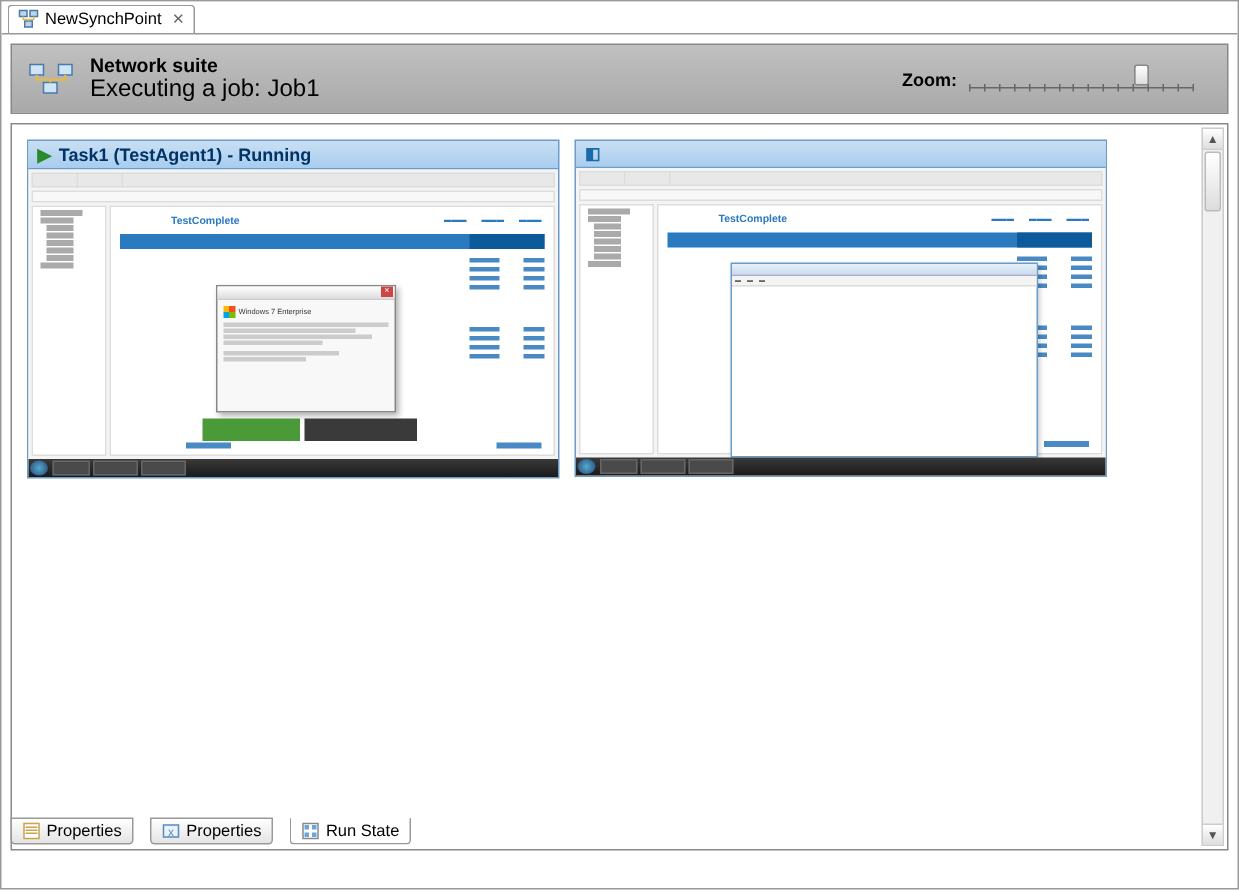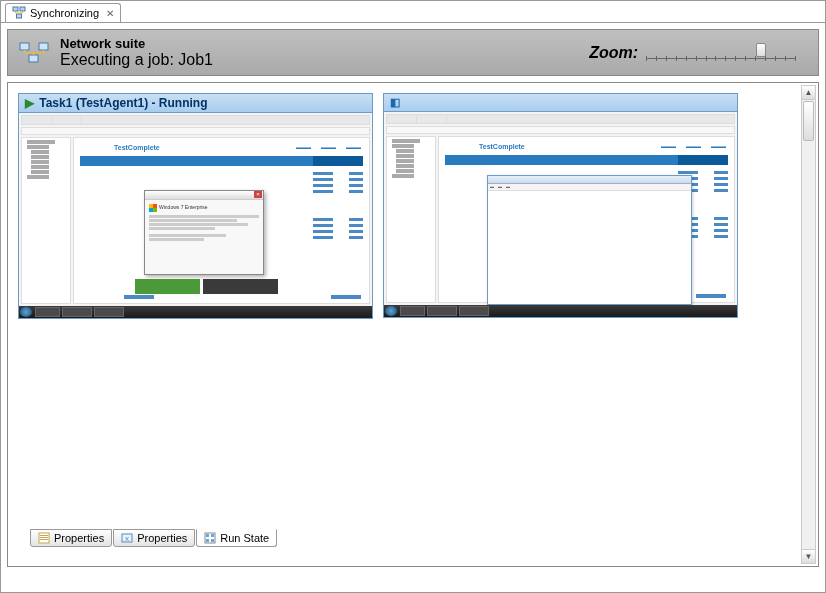--- a/index.html
+++ b/index.html
@@ -9,21 +9,21 @@
 .top-tab { display: flex; align-items: center; gap: 4px; padding: 2px 6px; border: 1px solid #999; border-bottom: none; background: #fff; font-size: 11px; border-radius: 3px 3px 0 0; }
 .top-tab .close-x { color: #666; font-size: 10px; margin-left: 3px; cursor: pointer; }
 
 .main-area { position: relative; height: 540px; padding: 6px; }
 .header-panel { border: 1px solid #888; background: linear-gradient(#c0c0c0, #a9a9a9); padding: 6px 10px; display: flex; align-items: center; gap: 10px; }
 .header-panel .icon-box { width: 32px; height: 24px; display: flex; align-items: center; justify-content: center; }
 .header-text { flex: 0 0 auto; }
 .header-text .title { font-weight: bold; font-size: 13px; }
 .header-text .subtitle { font-size: 16px; }
 .zoom-area { margin-left: auto; display: flex; align-items: center; gap: 8px; margin-right: 12px; }
-.zoom-label { font-weight: bold; font-size: 16px; font-style: italic; }
+.zoom-label { font-weight: bold; font-size: 12px; }
 .slider { width: 150px; height: 20px; position: relative; }
 .slider-track { position: absolute; bottom: 4px; left: 0; right: 0; height: 1px; background: #666; }
 .slider-ticks { position: absolute; bottom: 2px; left: 0; right: 0; display: flex; justify-content: space-between; }
 .slider-ticks span { width: 1px; height: 5px; background: #666; }
 .slider-thumb { position: absolute; top: 0; left: 110px; width: 10px; height: 14px; background: linear-gradient(#fefefe,#ddd); border: 1px solid #888; border-radius: 2px; }
 
 .content-area { border: 1px solid #888; background: #fff; margin-top: 6px; height: 485px; position: relative; padding: 10px; display: flex; gap: 10px; align-items: flex-start; }
 .scrollbar-v { position: absolute; right: 2px; top: 2px; bottom: 2px; width: 15px; background: #f0f0f0; border: 1px solid #ccc; }
 .scroll-arrow { height: 14px; background: linear-gradient(#fff,#ddd); border-bottom: 1px solid #ccc; display:flex; align-items:center; justify-content:center; font-size:8px; color:#555; }
 .scroll-arrow.bottom { position:absolute; bottom:0; left:0; right:0; border-top:1px solid #ccc; border-bottom:none;}
@@ -61,41 +61,41 @@
 .thumb-dialog-title .x{position:absolute;right:1px;top:0;width:8px;height:7px;background:#c44;color:#fff;font-size:6px;text-align:center;line-height:7px;}
 .thumb-dialog-body{padding:4px; font-size:5px; color:#333;}
 .thumb-dialog-body .winlogo{display:inline-block;width:8px;height:8px;background:conic-gradient(#f25022 0 25%,#7fba00 25% 50%,#00a4ef 50% 75%,#ffb900 75% 100%);vertical-align:middle;margin-right:2px;}
 .thumb-green-btn{position:absolute;bottom:-20px;left:-10px;width:65px;height:15px;background:#4a9a3a;}
 .thumb-dark-box{position:absolute;bottom:-20px;left:58px;width:75px;height:15px;background:#3a3a3a;}
 
 .thumb-window2 { position:absolute; top:38px; left:48px; width:205px; height:130px; background:#fff; border:1px solid #6b9bc7; box-shadow:1px 1px 3px rgba(0,0,0,.2);}
 .thumb-window2-title{height:8px;background:linear-gradient(#e8f0f8,#c8dcf0);border-bottom:1px solid #aac;}
 .thumb-window2-menu{height:7px;background:#f4f4f4;border-bottom:1px solid #ddd;display:flex;gap:4px;padding:0 2px;font-size:4px;color:#666;}
 
-.bottom-tabs { position: absolute; bottom: 16px; left: 6px; display: flex; gap: 1px; padding-left: 23px; }
+.bottom-tabs { position: absolute; bottom: 0; left: 6px; display: flex; gap: 11px; }
 .bottom-tab { display: flex; align-items: center; gap: 4px; padding: 2px 7px; border: 1px solid #999; background: linear-gradient(#fefefe,#e4e4e4); font-size: 11px; border-radius: 0 0 3px 3px; cursor: pointer; }
 .bottom-tab.active { background: #fff; border-top-color: #fff; }
 .tab-icon { width: 12px; height: 12px; display:inline-flex; align-items:center; justify-content:center; }
 
 svg { display: block; }
 </style>
 </head>
 <body>
 
 <div class="top-tab-bar">
   <div class="top-tab">
     <span>
       <svg width="14" height="14" viewBox="0 0 14 14">
           <rect x="1" y="1" width="5" height="4" fill="#bcd6ef" stroke="#4a7aa8"></rect>
           <rect x="8" y="1" width="5" height="4" fill="#bcd6ef" stroke="#4a7aa8"></rect>
           <rect x="4.5" y="8" width="5" height="4" fill="#bcd6ef" stroke="#4a7aa8"></rect>
           <path d="M3.5 5 V7 H10.5 V5 M7 7 V8" stroke="#e6b84a" stroke-width="1" fill="none"></path>
         </svg>
     </span>
-    <span>Synchronizing</span>
+    <span>NewSynchPoint</span>
     <span class="close-x">✕</span>
   </div>
 </div>
 
 <div class="main-area">
 
   <div class="header-panel">
     <div class="icon-box">
       <svg width="30" height="22" viewBox="0 0 30 22">
           <rect x="1" y="1" width="9" height="7" fill="#cfe4f7" stroke="#4a7aa8"></rect>

